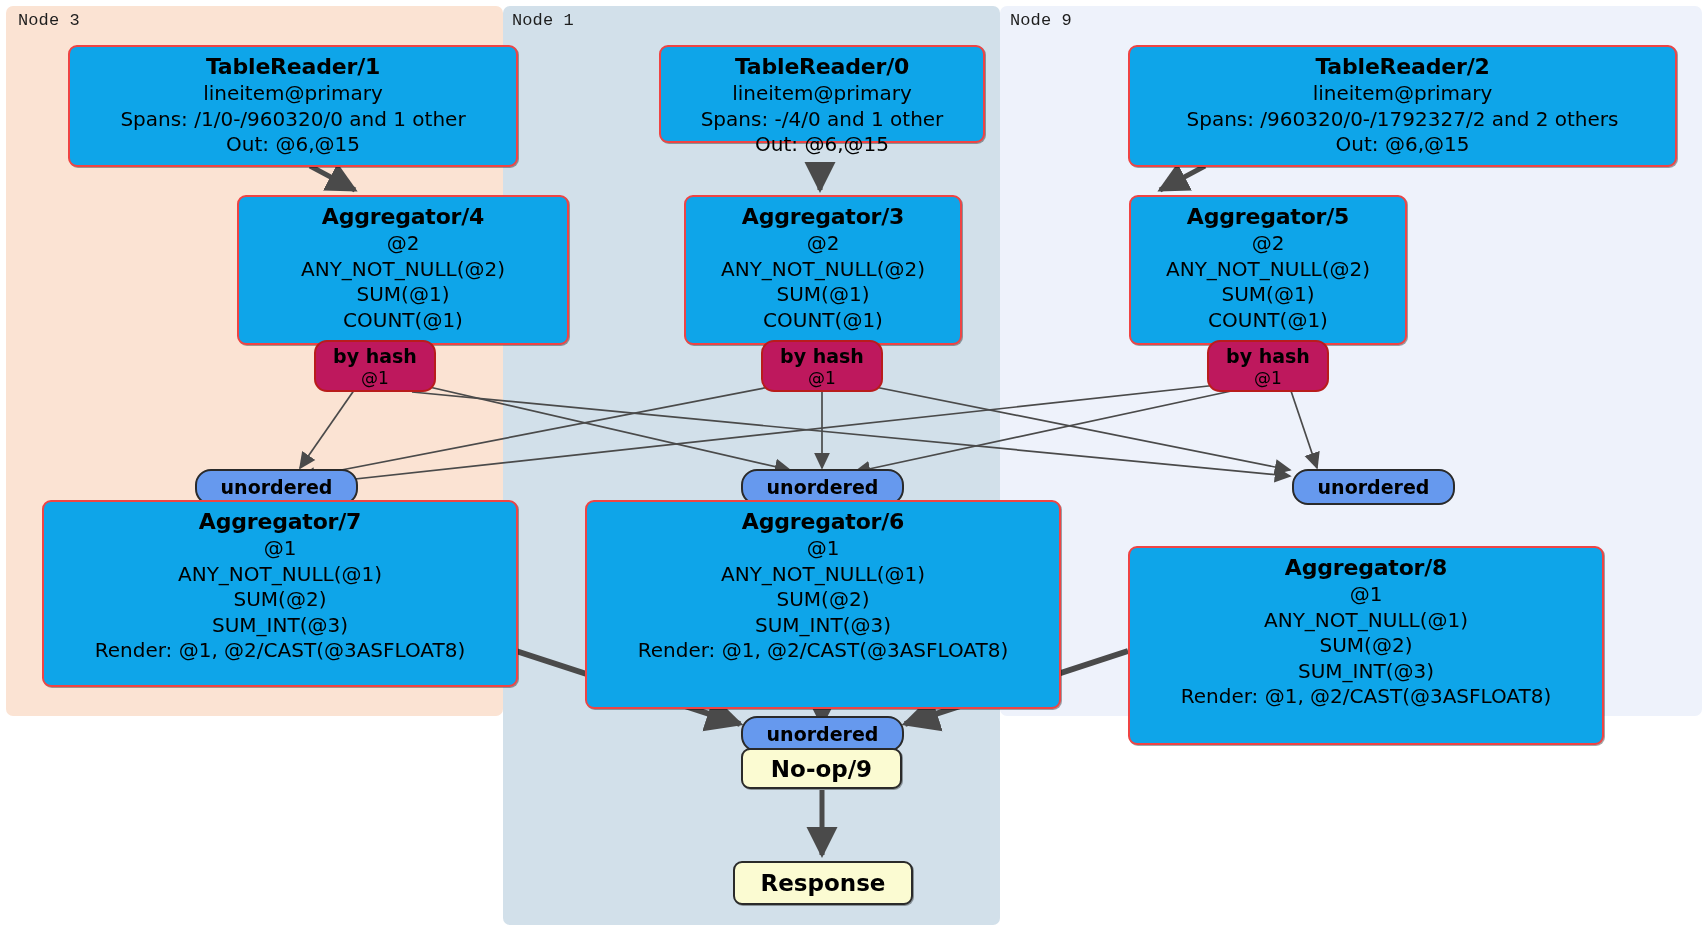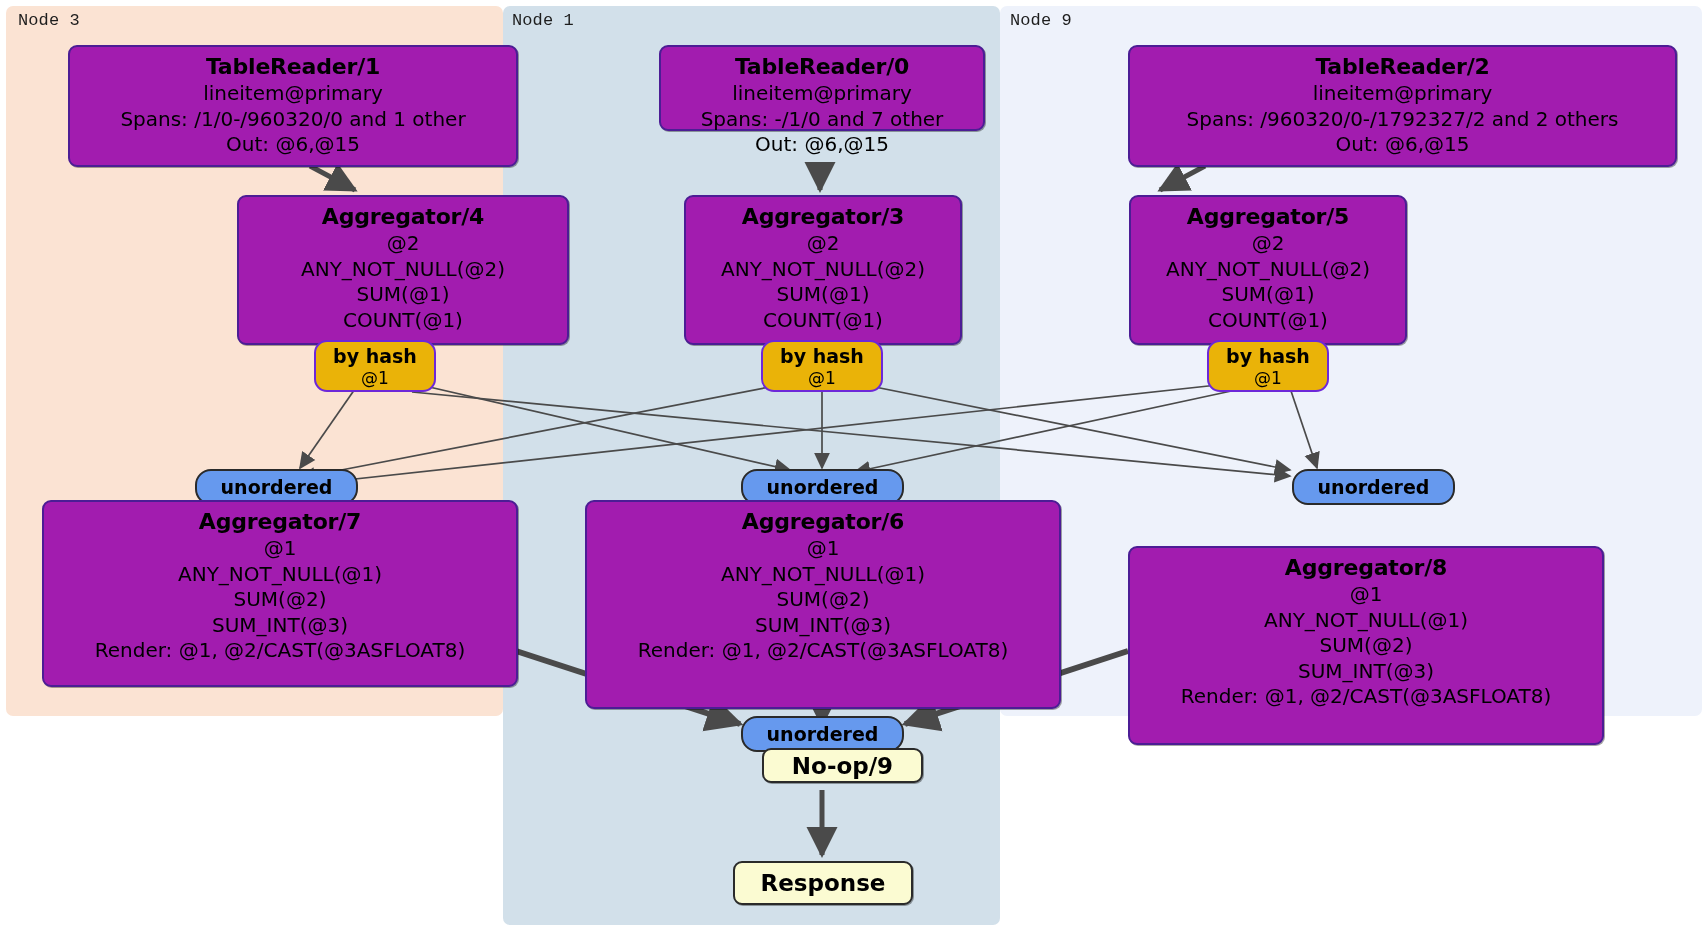--- a/index.html
+++ b/index.html
@@ -22,22 +22,22 @@
     white-space:nowrap;
   }
 
   
   #edges{position:absolute;left:0;top:0;width:1708px;height:940px;}
 
   
   .box{
     position:absolute;
     box-sizing:border-box;
-    background:#a21caf;
-    border:2px solid #4c1d95;
+    background:#0ea5e9;
+    border:2px solid #ef4444;
     border-radius:9px;
     text-align:center;
     color:#000;
     font-size:20px;
     line-height:25.5px;
     padding:5px 10px 6px 10px;
     font-family:"DejaVu Sans",sans-serif;
     box-shadow:1px 1px 0 rgba(0,0,0,.35);
   }
   .box .title{
@@ -61,22 +61,22 @@
     color:#000;
     display:flex;align-items:center;justify-content:center;
     font-family:"DejaVu Sans",sans-serif;
     box-shadow:1px 1px 0 rgba(0,0,0,.35);
   }
 
   
   .badge-hash{
     position:absolute;
     box-sizing:border-box;
-    background:#eab308;
-    border:2px solid #6d28d9;
+    background:#be185d;
+    border:2px solid #b91c1c;
     border-radius:13px;
     text-align:center;
     color:#000;
     padding-top:3px;
     font-family:"DejaVu Sans",sans-serif;
   }
   .badge-hash .bh-title{font-weight:bold;font-size:19px;line-height:23px;}
   .badge-hash .bh-sub{font-size:17px;line-height:21px;}
 
   .badge-unordered{
@@ -145,24 +145,24 @@
     </g>
   </svg>
 
   <div class="box" style="left:68px;top:45px;width:450px;height:122px;">
     <div class="title">TableReader/1</div>
     <div class="line">lineitem@primary</div>
     <div class="line">Spans: /1/0-/960320/0 and 1 other</div>
     <div class="line">Out: @6,@15</div>
   </div>
 
-  <div class="box" style="left:659px;top:45px;width:326px;height:86px;">
+  <div class="box" style="left:659px;top:45px;width:326px;height:98px;">
     <div class="title">TableReader/0</div>
     <div class="line">lineitem@primary</div>
-    <div class="line">Spans: -/1/0 and 7 other</div>
+    <div class="line">Spans: -/4/0 and 1 other</div>
     <div class="line">Out: @6,@15</div>
   </div>
 
   <div class="box" style="left:1128px;top:45px;width:549px;height:122px;">
     <div class="title">TableReader/2</div>
     <div class="line">lineitem@primary</div>
     <div class="line">Spans: /960320/0-/1792327/2 and 2 others</div>
     <div class="line">Out: @6,@15</div>
   </div>
 
@@ -233,17 +233,17 @@
     <div class="title">Aggregator/8</div>
     <div class="line">@1</div>
     <div class="line">ANY_NOT_NULL(@1)</div>
     <div class="line">SUM(@2)</div>
     <div class="line">SUM_INT(@3)</div>
     <div class="line">Render: @1, @2/CAST(@3ASFLOAT8)</div>
   </div>
 
   <div class="badge-unordered" style="left:741px;top:716px;width:163px;height:36px;">unordered</div>
 
-  <div class="minibox" style="left:762px;top:748px;width:161px;height:35px;">No-op/9</div>
+  <div class="minibox" style="left:741px;top:748px;width:161px;height:41px;">No-op/9</div>
 
   <div class="minibox" style="left:733px;top:861px;width:180px;height:44px;">Response</div>
 
 </div>
 
 </body></html>

